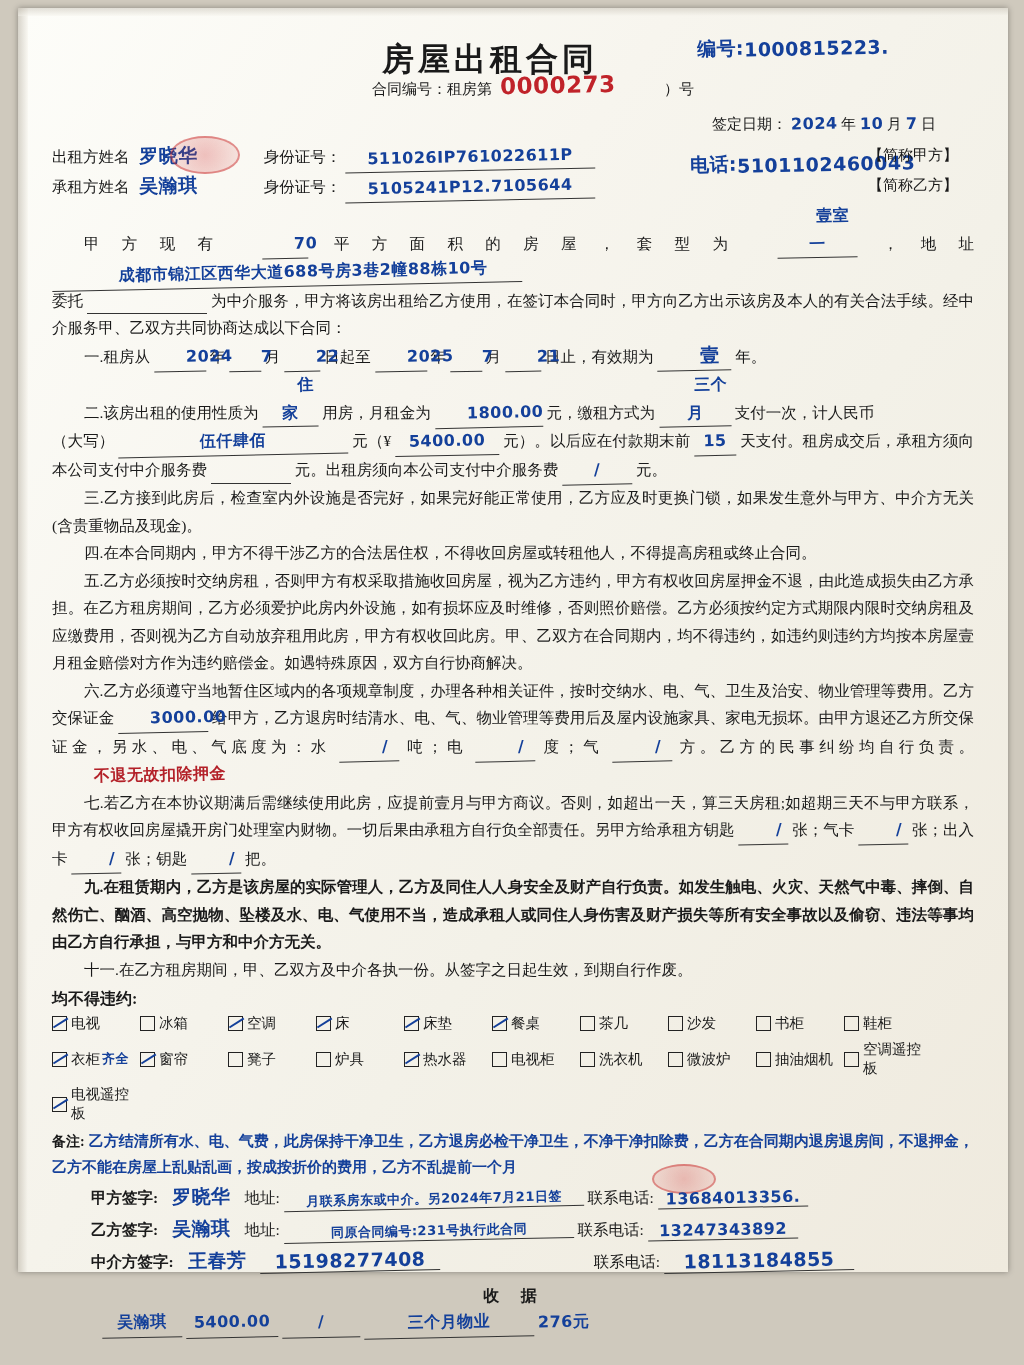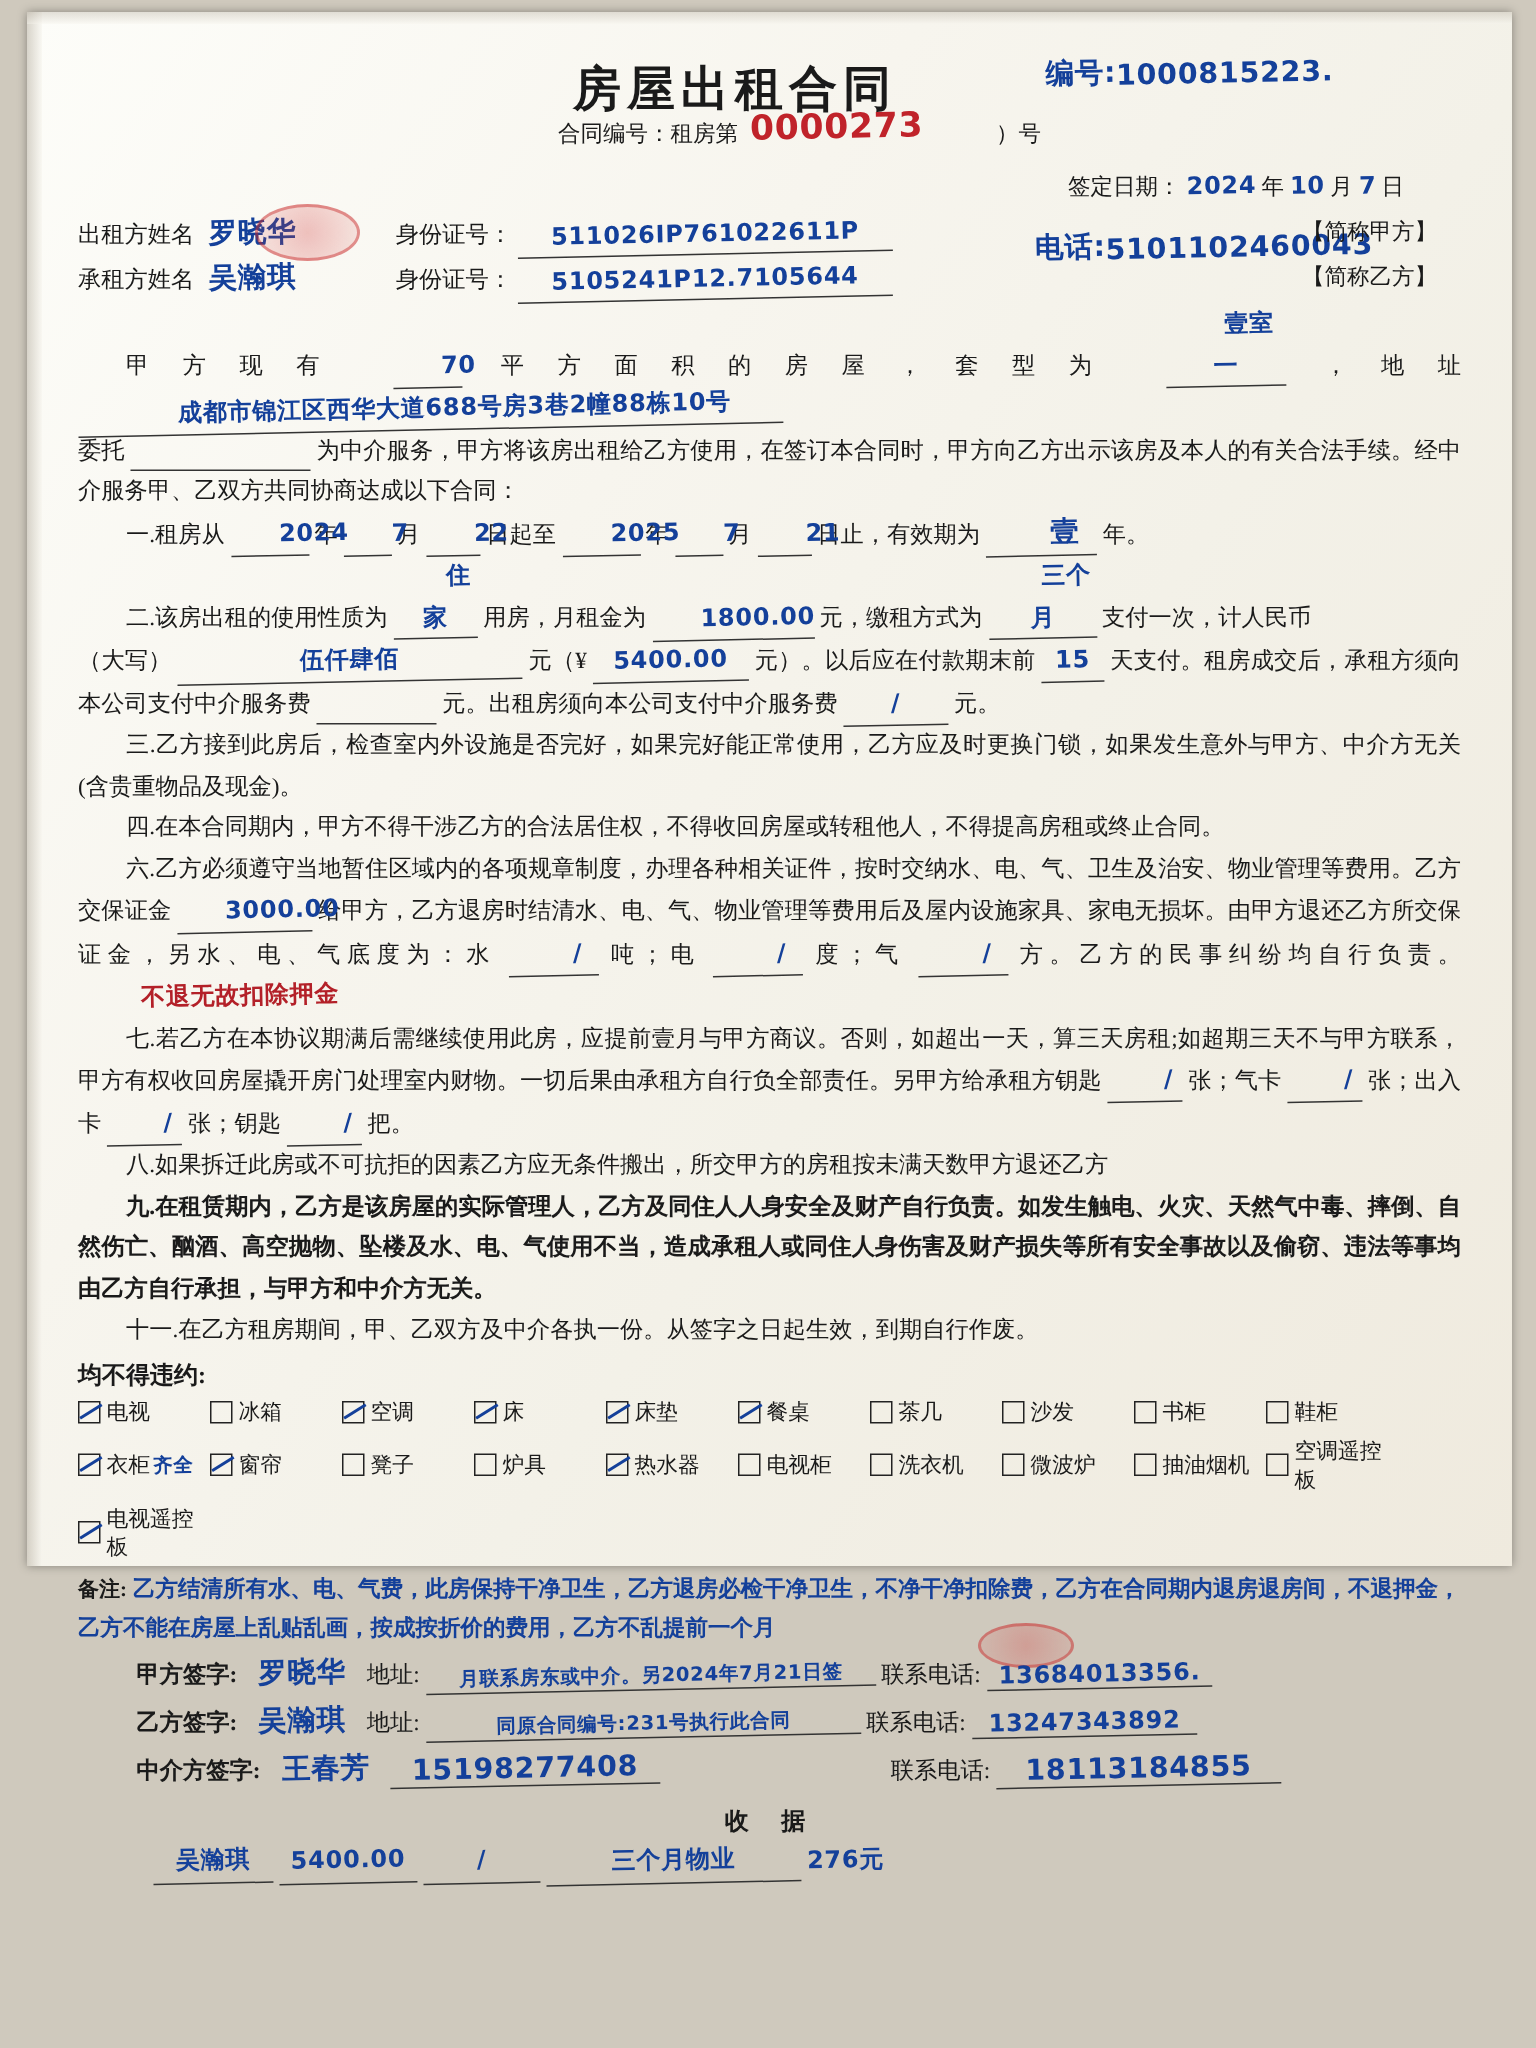--- a/index.html
+++ b/index.html
@@ -3,21 +3,21 @@
 <meta charset="utf-8">
 <style>
   html,body{margin:0;padding:0;}
   body{
     width:1024px;height:1365px;
     background:#cfc9bd;
     font-family:"Liberation Serif", serif;
     overflow:hidden;
   }
   .page{
-    position:absolute;left:18px;top:8px;width:990px;height:1036px;
+    position:absolute;left:18px;top:8px;width:990px;height:1264px;
     background:#fbfaf6;
     box-shadow:0 0 6px rgba(0,0,0,.35);
   }
   .paper-tint{
     position:absolute;inset:0;
     background:linear-gradient(125deg,#fdfdf9 0%,#f7f5ee 35%,#f3f1e8 60%,#efeade 100%);
   }
   .edge-left{position:absolute;left:0;top:0;width:10px;height:100%;background:linear-gradient(90deg,#b9b2a4,#f7f5ee);opacity:.55;}
   .edge-top{position:absolute;left:0;top:0;height:8px;width:100%;background:linear-gradient(180deg,#b9b2a4,#f7f5ee);opacity:.4;}
   .content{position:relative;padding:0 34px;color:#1a1a1a;}
@@ -193,20 +193,21 @@
       <span class="hw md u" style="width:42px">15</span>
       <span>天支付。租房成交后，承租方须向本公司支付中介服务费</span>
       <span class="blank" style="width:80px;height:17px"></span>
       <span>元。出租房须向本公司支付中介服务费</span>
       <span class="hw md u" style="width:70px">/</span>
       <span>元。</span>
     </p>
 
     <p class="para ind">三.乙方接到此房后，检查室内外设施是否完好，如果完好能正常使用，乙方应及时更换门锁，如果发生意外与甲方、中介方无关(含贵重物品及现金)。</p>
     <p class="para ind">四.在本合同期内，甲方不得干涉乙方的合法居住权，不得收回房屋或转租他人，不得提高房租或终止合同。</p>
+    <p class="para ind">五.乙方必须按时交纳房租，否则甲方有权采取措施收回房屋，视为乙方违约，甲方有权收回房屋押金不退，由此造成损失由乙方承担。在乙方租房期间，乙方必须爱护此房内外设施，如有损坏应及时维修，否则照价赔偿。乙方必须按约定方式期限内限时交纳房租及应缴费用，否则视为乙方自动放弃租用此房，甲方有权收回此房。甲、乙双方在合同期内，均不得违约，如违约则违约方均按本房屋壹月租金赔偿对方作为违约赔偿金。如遇特殊原因，双方自行协商解决。</p>
 
     <p class="para ind">
       <span>六.乙方必须遵守当地暂住区域内的各项规章制度，办理各种相关证件，按时交纳水、电、气、卫生及治安、物业管理等费用。乙方交保证金</span>
       <span class="hw md u" style="width:90px">3000.00</span>
       <span>给甲方，乙方退房时结清水、电、气、物业管理等费用后及屋内设施家具、家电无损坏。由甲方退还乙方所交保证金，另水、电、气底度为：水</span>
       <span class="hw md u" style="width:60px">/</span>
       <span>吨；电</span>
       <span class="hw md u" style="width:60px">/</span>
       <span>度；气</span>
       <span class="hw md u" style="width:60px">/</span>
@@ -219,21 +220,20 @@
       <span class="hw md u" style="width:50px">/</span>
       <span>张；气卡</span>
       <span class="hw md u" style="width:50px">/</span>
       <span>张；出入卡</span>
       <span class="hw md u" style="width:50px">/</span>
       <span>张；钥匙</span>
       <span class="hw md u" style="width:50px">/</span>
       <span>把。</span>
     </p>
 
-    <p class="para ind">八.如果拆迁此房或不可抗拒的因素乙方应无条件搬出，所交甲方的房租按未满天数甲方退还乙方</p>
     <p class="para ind b">九.在租赁期内，乙方是该房屋的实际管理人，乙方及同住人人身安全及财产自行负责。如发生触电、火灾、天然气中毒、摔倒、自然伤亡、酗酒、高空抛物、坠楼及水、电、气使用不当，造成承租人或同住人身伤害及财产损失等所有安全事故以及偷窃、违法等事均由乙方自行承担，与甲方和中介方无关。</p>
     <p class="para ind">十一.在乙方租房期间，甲、乙双方及中介各执一份。从签字之日起生效，到期自行作废。</p>
 
     <div class="fac-title">均不得违约:</div>
     <div class="fac-grid" id="fac-grid">
         <div class="fac">
           <span class="box ck"></span>
           <span>电视</span>
         </div>
         <div class="fac">

